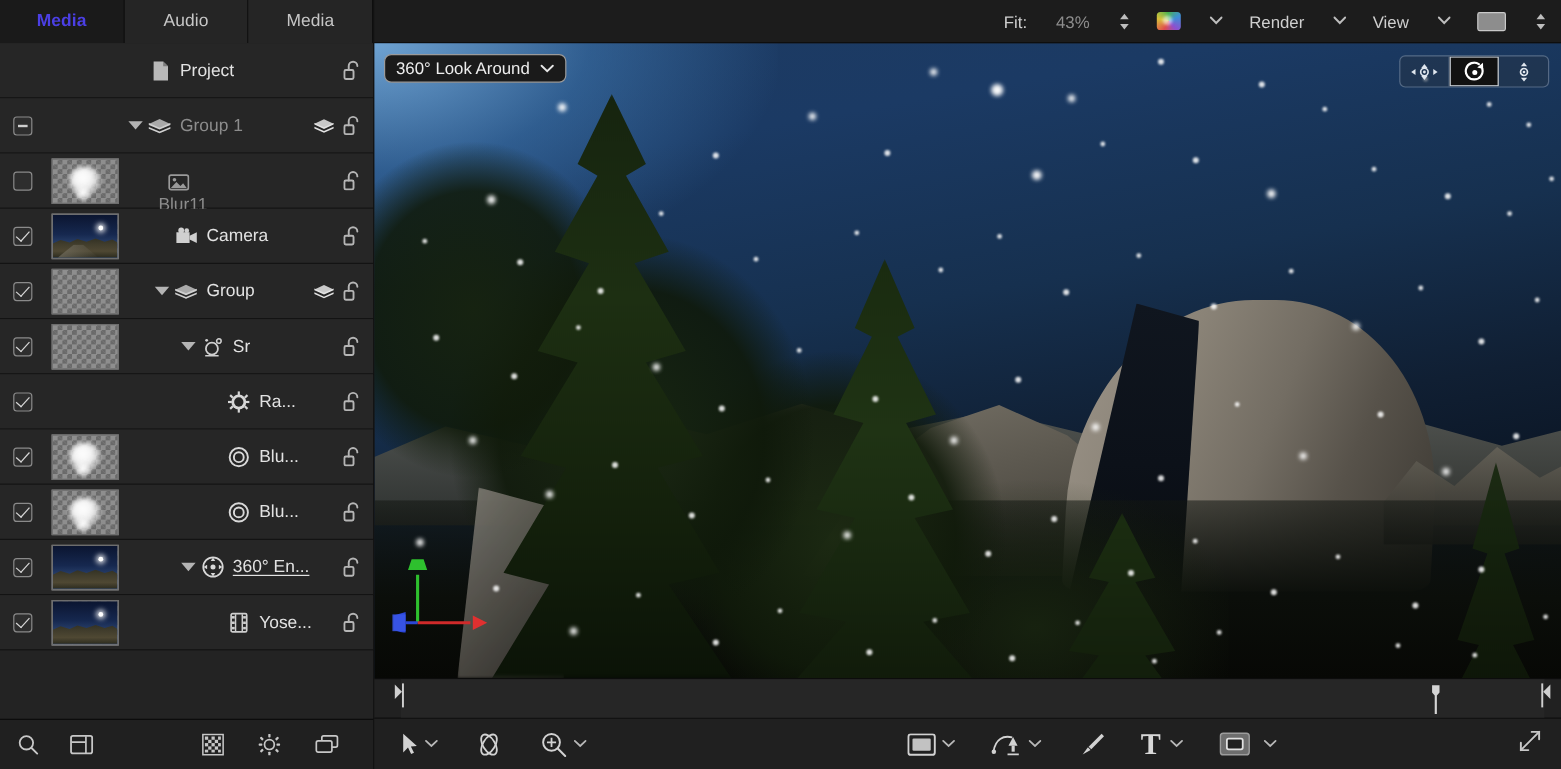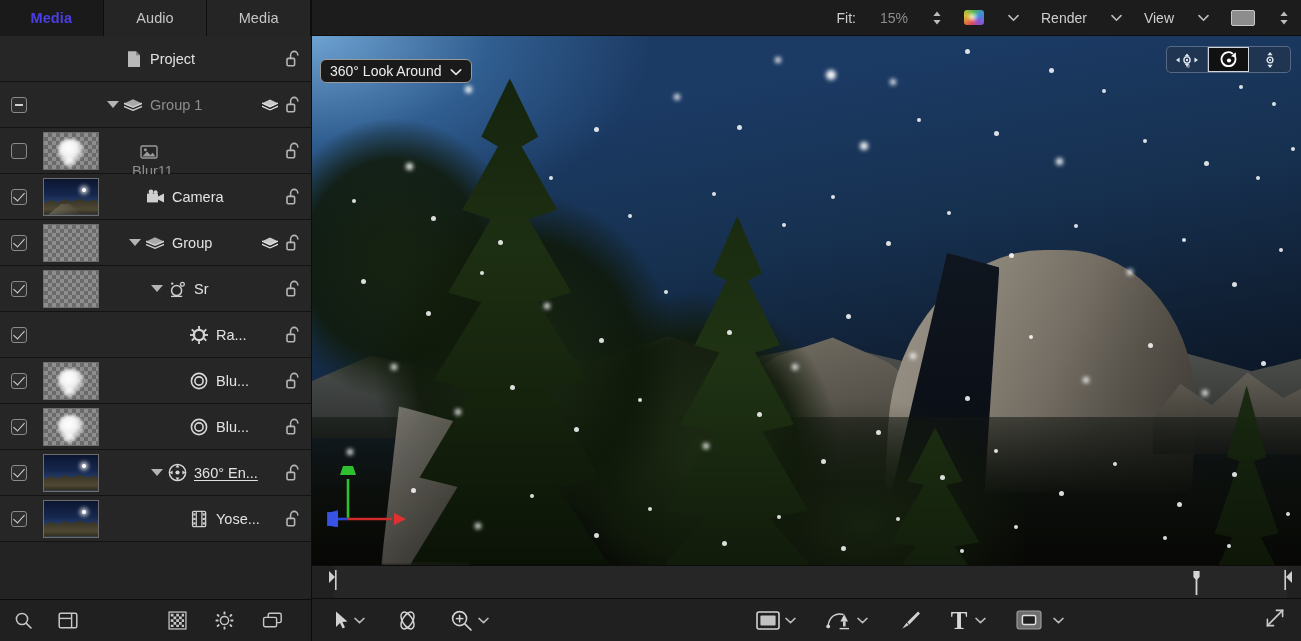--- a/index.html
+++ b/index.html
@@ -224,21 +224,21 @@
   }
 
   
   #snow { position:absolute; inset:0; pointer-events:none; }
   .flake { position:absolute; border-radius:50%; background:#fff; }
 
   
   #viewmode {
     position:absolute; left:8px; top:9px; height:24px; padding:0 9px;
     background:#1a1a1a; border:1px solid #9a9a9a; border-radius:6px;
-    display:flex; align-items:center; gap:9px; cursor:default; user-select:none;margin-top:14px;
+    display:flex; align-items:center; gap:9px; cursor:default; user-select:none;
   }
   #viewmode .vm-text { font-size:14px; color:#ededed; }
   #view3d {
     position:absolute; right:10px; top:10px; height:27px;
     display:flex; align-items:stretch; border-radius:5px; overflow:hidden;
     background:rgba(36,52,72,.55); border:1px solid rgba(150,170,195,.45);
   }
   #view3d .v3 {
     width:41px; display:flex; align-items:center; justify-content:center;
     color:#dfe6ee; border-right:1px solid rgba(150,170,195,.35); cursor:default;
@@ -740,21 +740,21 @@
         </div>
       </div>
     </div>
   </div>
 
   <div id="right">
 
     <div id="topbar">
       <div class="tb-group">
         <span class="tb-label">Fit:</span>
-        <span class="tb-value">15%</span>
+        <span class="tb-value">43%</span>
         <span class="stepper">
           <svg width="10" height="16" viewBox="0 0 10 16">
               <path d="M5 1.4 L8.6 6 L1.4 6 Z" fill="#bdbdbd"></path>
               <path d="M5 14.6 L8.6 10 L1.4 10 Z" fill="#bdbdbd"></path>
             </svg>
         </span>
       </div>
       <div class="tb-group">
         <span class="color-swatch"></span>
         <span class="chev-d">

